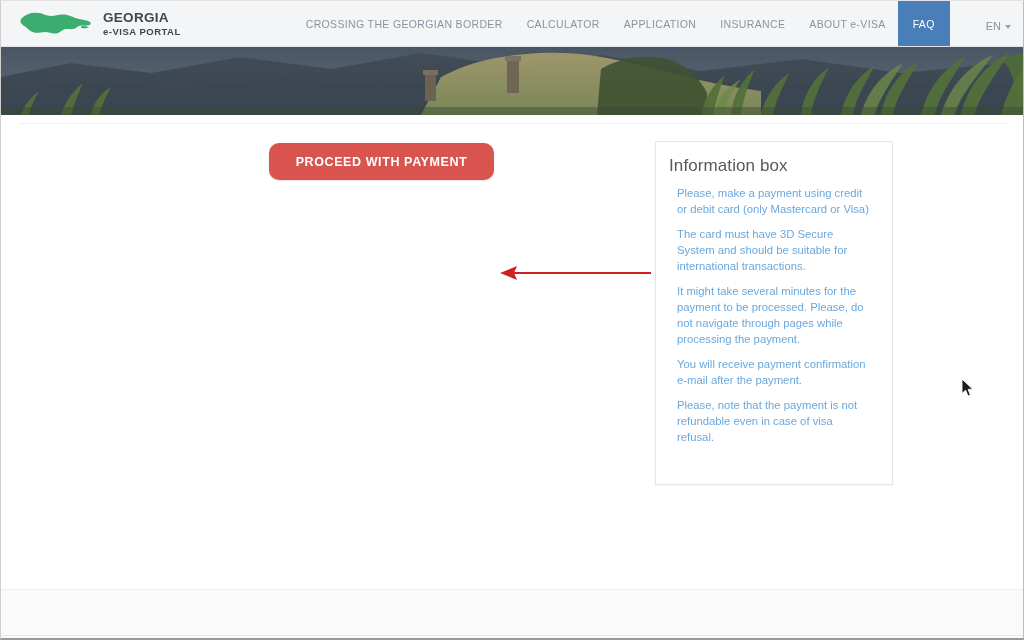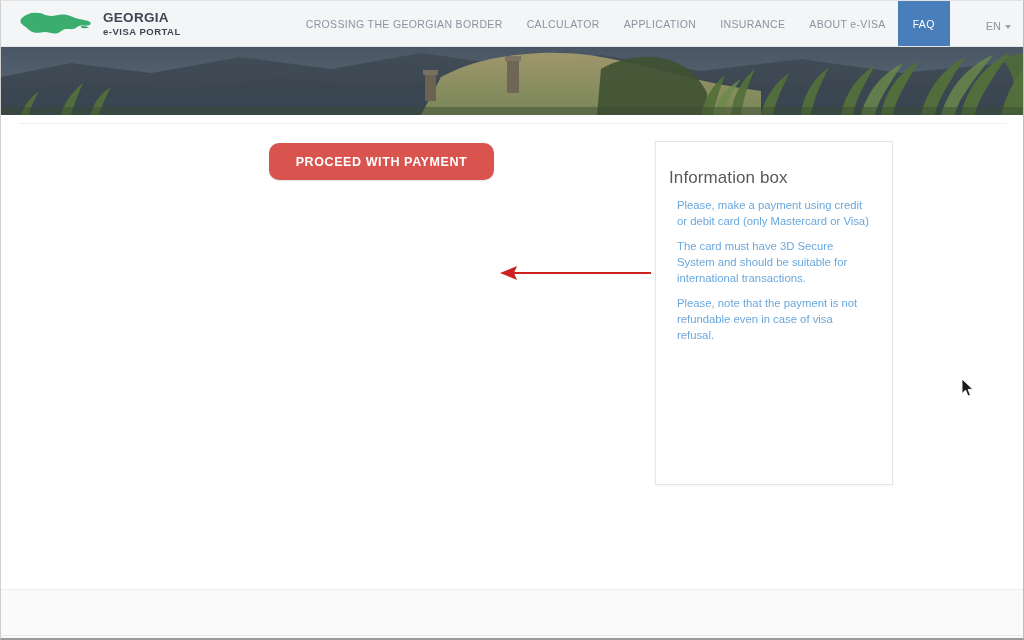--- a/index.html
+++ b/index.html
@@ -189,21 +189,21 @@
   
   .infobox {
     position: absolute;
     left: 654px;
     top: 26px;
     width: 238px;
     height: 344px;
     border: 1px solid #e3e6e8;
     background: #ffffff;
     box-sizing: border-box;
-    padding: 26px 15px 10px 13px;
+    padding: 14px 15px 10px 13px;
     box-shadow: 0 1px 2px rgba(0,0,0,0.04);
   }
   .infobox-title {
     font-size: 17px;
     color: #5a5a5a;
     font-weight: normal;
     margin: 0 0 9px 0;
     letter-spacing: 0.1px;
   }
   .infobox-list {
@@ -356,20 +356,22 @@
         <line x1="16" y1="12" x2="153" y2="12" stroke="#cc2222" stroke-width="2"></line>
         <path d="M2 12 L19 5 L16 12 L19 19 Z" fill="#cc2222"></path>
       </svg>
     </div>
 
     <div class="infobox">
       <h2 class="infobox-title">Information box</h2>
       <ul class="infobox-list">
         <li class="infobox-item">Please, make a payment using credit or debit card (only Mastercard or Visa)</li>
         <li class="infobox-item">The card must have 3D Secure System and should be suitable for international transactions.</li>
+        <li class="infobox-item">It might take several minutes for the payment to be processed. Please, do not navigate through pages while processing the payment.</li>
+        <li class="infobox-item">You will receive payment confirmation e-mail after the payment.</li>
         <li class="infobox-item">Please, note that the payment is not refundable even in case of visa refusal.</li>
       </ul>
     </div>
   </div>
 
   <div class="footer">
     <div class="footer-edge"></div>
   </div>
 
   <div class="cursor">

